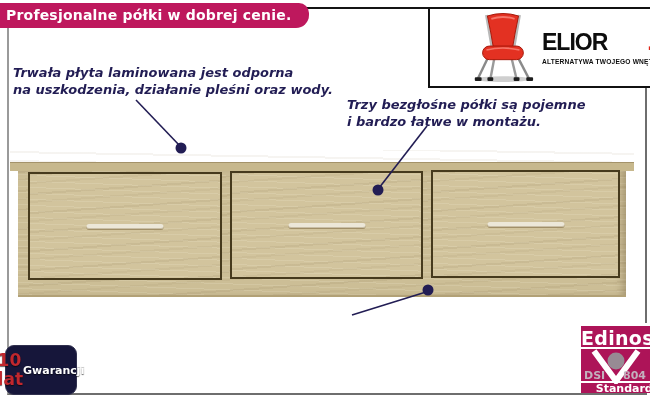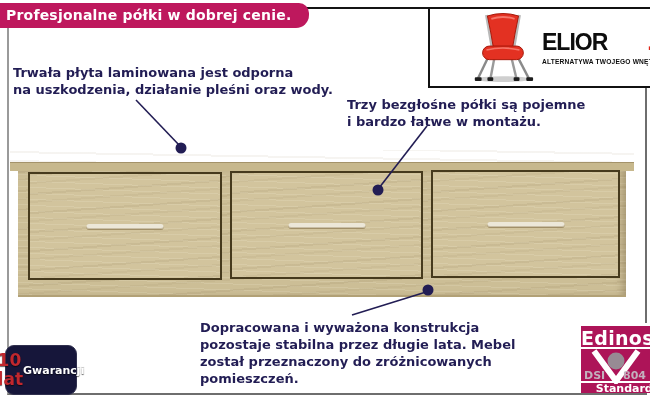--- a/index.html
+++ b/index.html
@@ -24,21 +24,21 @@
   .brand{position:absolute;left:112px;top:20px;white-space:nowrap;
          font-family:"Liberation Sans",sans-serif;font-weight:bold;font-size:23px;
          letter-spacing:-1px;color:#0d0d0d;}
   .brand .tld{color:#e02417;margin-left:40px;}
   .tagline{position:absolute;left:112px;top:49px;width:106px;
            font-family:"Liberation Sans",sans-serif;font-weight:bold;font-size:6.6px;
            letter-spacing:.2px;color:#0d0d0d;white-space:nowrap;}
 
   
   .note{position:absolute;color:#221d54;font-weight:bold;font-size:13px;line-height:17px;
-        white-space:pre-line;z-index:3;}
+        white-space:pre-line;z-index:3;font-style:italic;}
   .note-laminate{left:13px;top:64px;}
   .note-shelves{left:347px;top:96px;}
   .note-construction{left:200px;top:319px;}
 
   
   .wood{background-color:#ccbe96;
     background-image:
       repeating-linear-gradient(176deg, rgba(124,104,66,.10) 0 2px, rgba(0,0,0,0) 2px 8px,
         rgba(124,104,66,.07) 8px 10px, rgba(0,0,0,0) 10px 19px),
       repeating-linear-gradient(2deg, rgba(255,250,232,.14) 0 1px, rgba(0,0,0,0) 1px 6px);}
@@ -137,24 +137,20 @@
       <path d="M19 38 Q36 34 53 38" stroke="#f5776a" stroke-width="1.6" fill="none"></path>
     </svg>
     <div class="brand"><span>ELIOR</span><span class="tld">.PL</span></div>
     <div class="tagline">ALTERNATYWA TWOJEGO WNĘTRZA</div>
   </div>
 
   <div class="note note-laminate">Trwała płyta laminowana jest odporna
 na uszkodzenia, działanie pleśni oraz wody.</div>
   <div class="note note-shelves">Trzy bezgłośne półki są pojemne
 i bardzo łatwe w montażu.</div>
-  <div class="note note-construction">Dopracowana i wyważona konstrukcja
-pozostaje stabilna przez długie lata. Mebel
-został przeznaczony do zróżnicowanych
-pomieszczeń.</div>
 
   <div class="badge-guarantee">
     <div class="g-top">10 lat</div>
     <div class="g-bottom">Gwarancji</div>
   </div>
 
   <div class="badge-edinos">
     <div class="e-title">Edinos</div>
     <div class="e-line1"></div>
     <svg class="e-vmark" viewBox="0 0 69 35" xmlns="http://www.w3.org/2000/svg">

